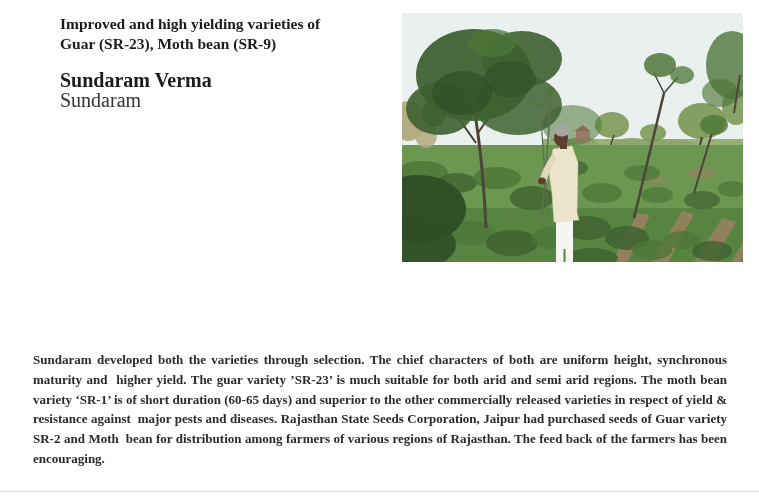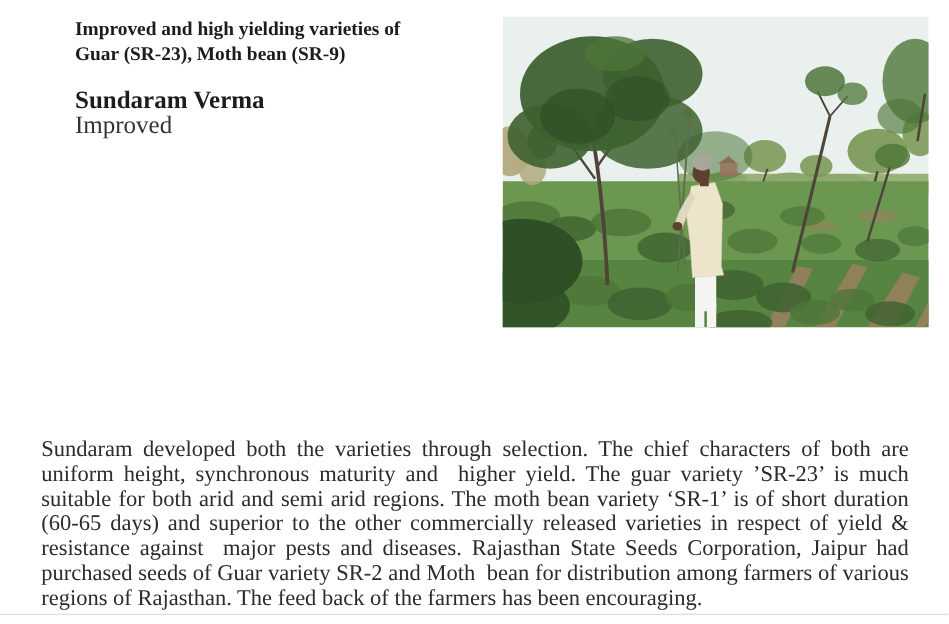--- a/index.html
+++ b/index.html
@@ -42,24 +42,25 @@
     margin: 0;
     overflow: hidden;
   }
   .photo svg { display: block; width: 100%; height: 100%; }
   .body-text {
     position: absolute;
     left: 33px;
     top: 350px;
     width: 694px;
     margin: 0;
-    font-size: 18px;
+    font-size: 13px;
     line-height: 19.8px;
     text-align: justify;
     color: #2b2b2b;
+    font-weight: bold;
   }
   .divider {
     position: absolute;
     left: 0;
     top: 491px;
     width: 759px;
     height: 1px;
     background: #dcdcdc;
   }
 </style>
@@ -68,21 +69,21 @@
 
 <div class="page">
 
   <header class="header">
     <h1 class="title">
       <span class="title-line">Improved and high yielding varieties of</span>
       <span class="title-line">Guar (SR-23), Moth bean (SR-9)</span>
     </h1>
     <div class="byline">
       <div class="author">Sundaram Verma</div>
-      <div class="location">Improved</div>
+      <div class="location">Sundaram</div>
     </div>
   </header>
 
   <figure class="photo">
     <svg viewBox="0 0 341 249" preserveAspectRatio="none">
 
       <g>
         <rect x="0" y="0" width="341" height="249" fill="#eaf0ee"></rect>
       </g>
 

